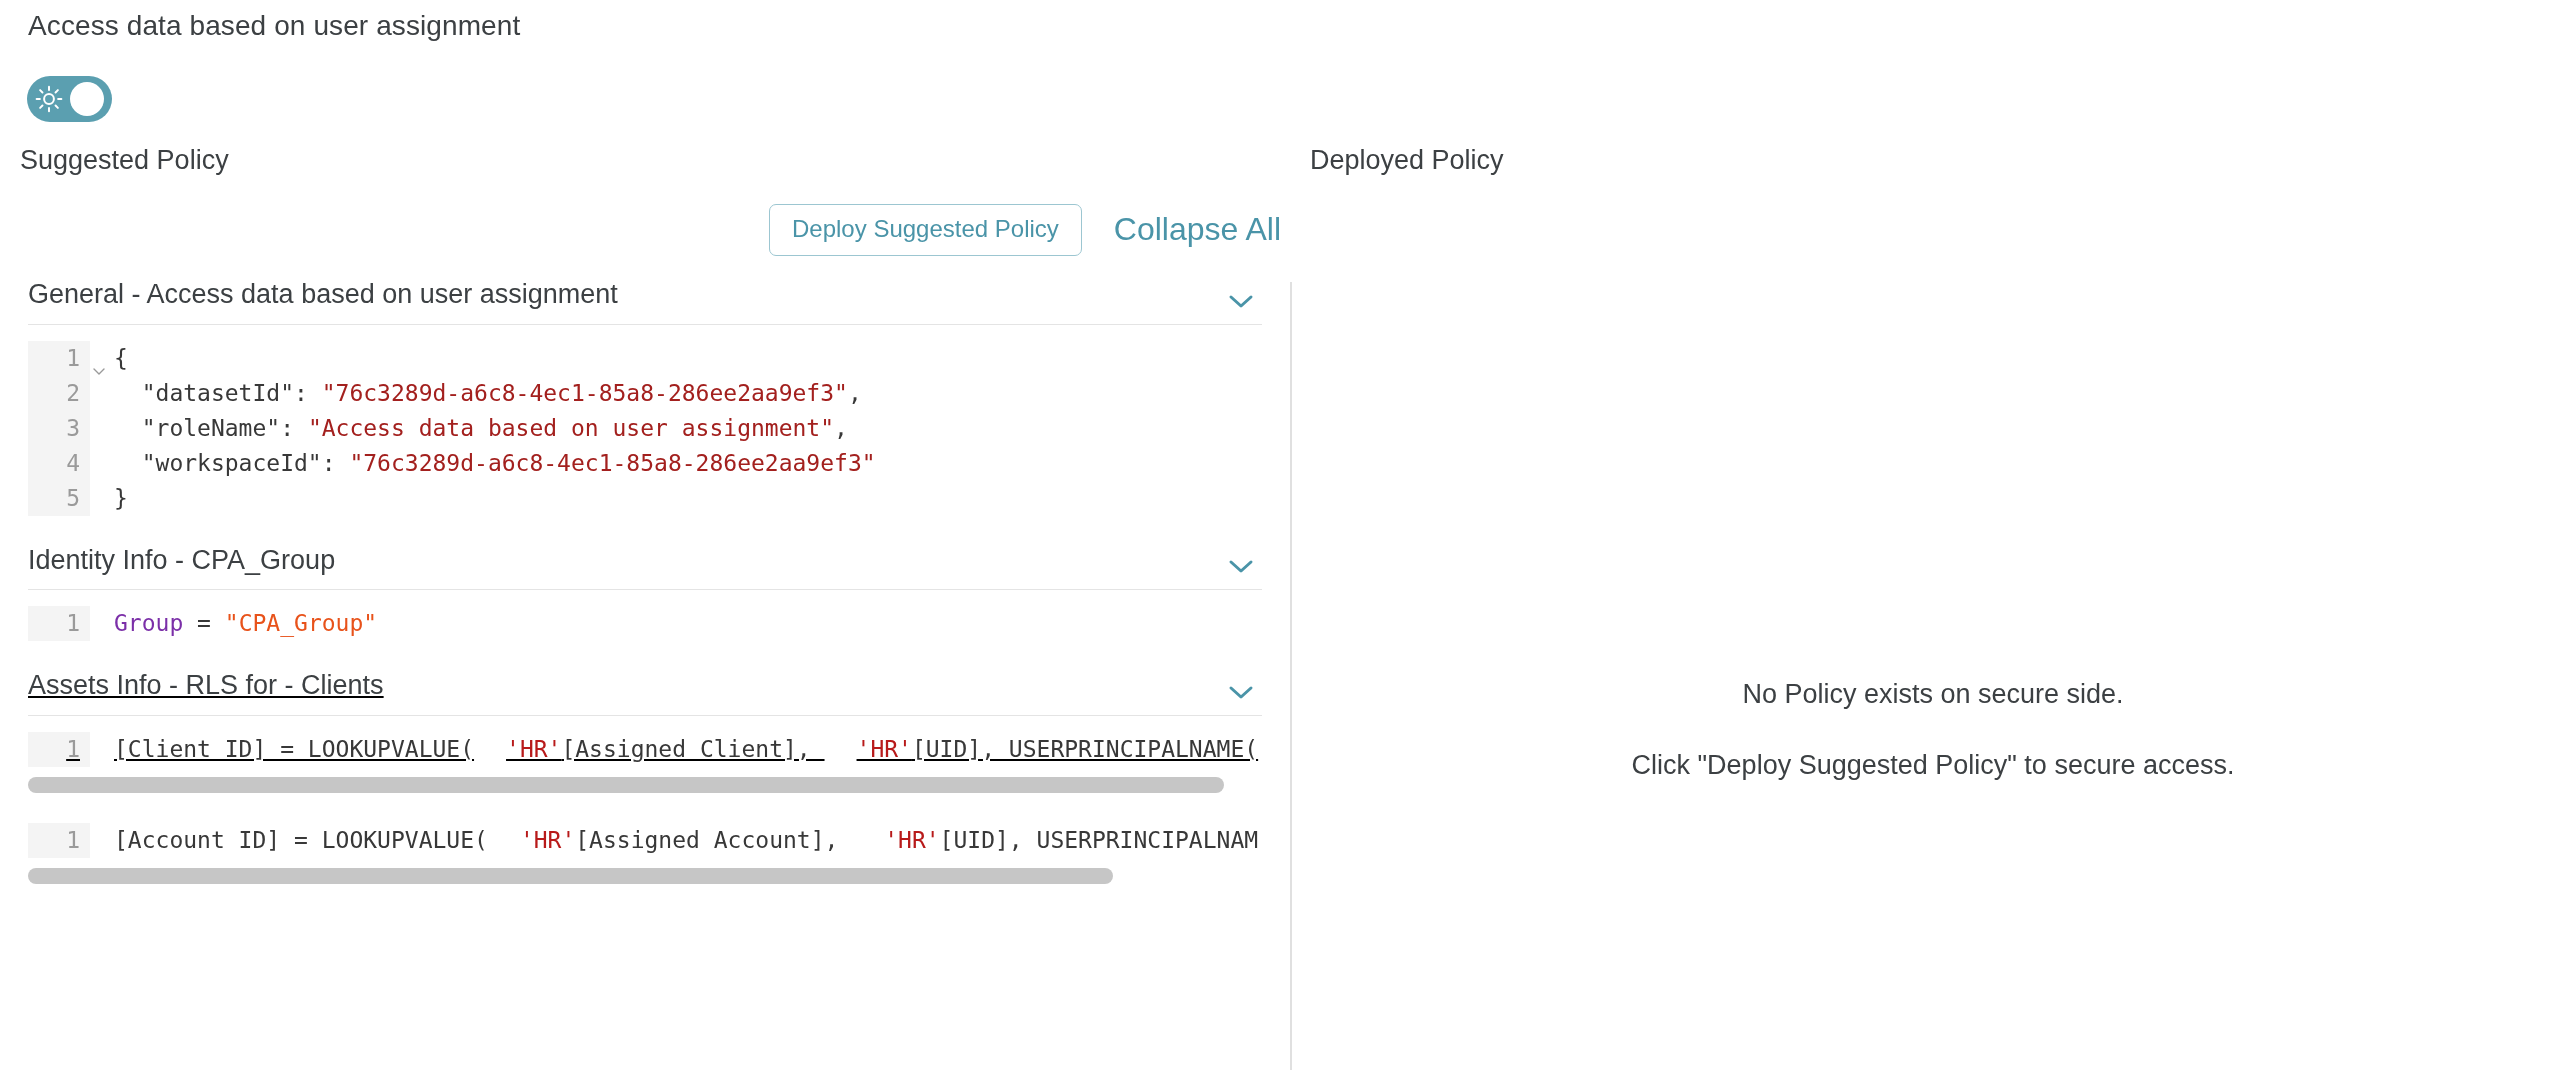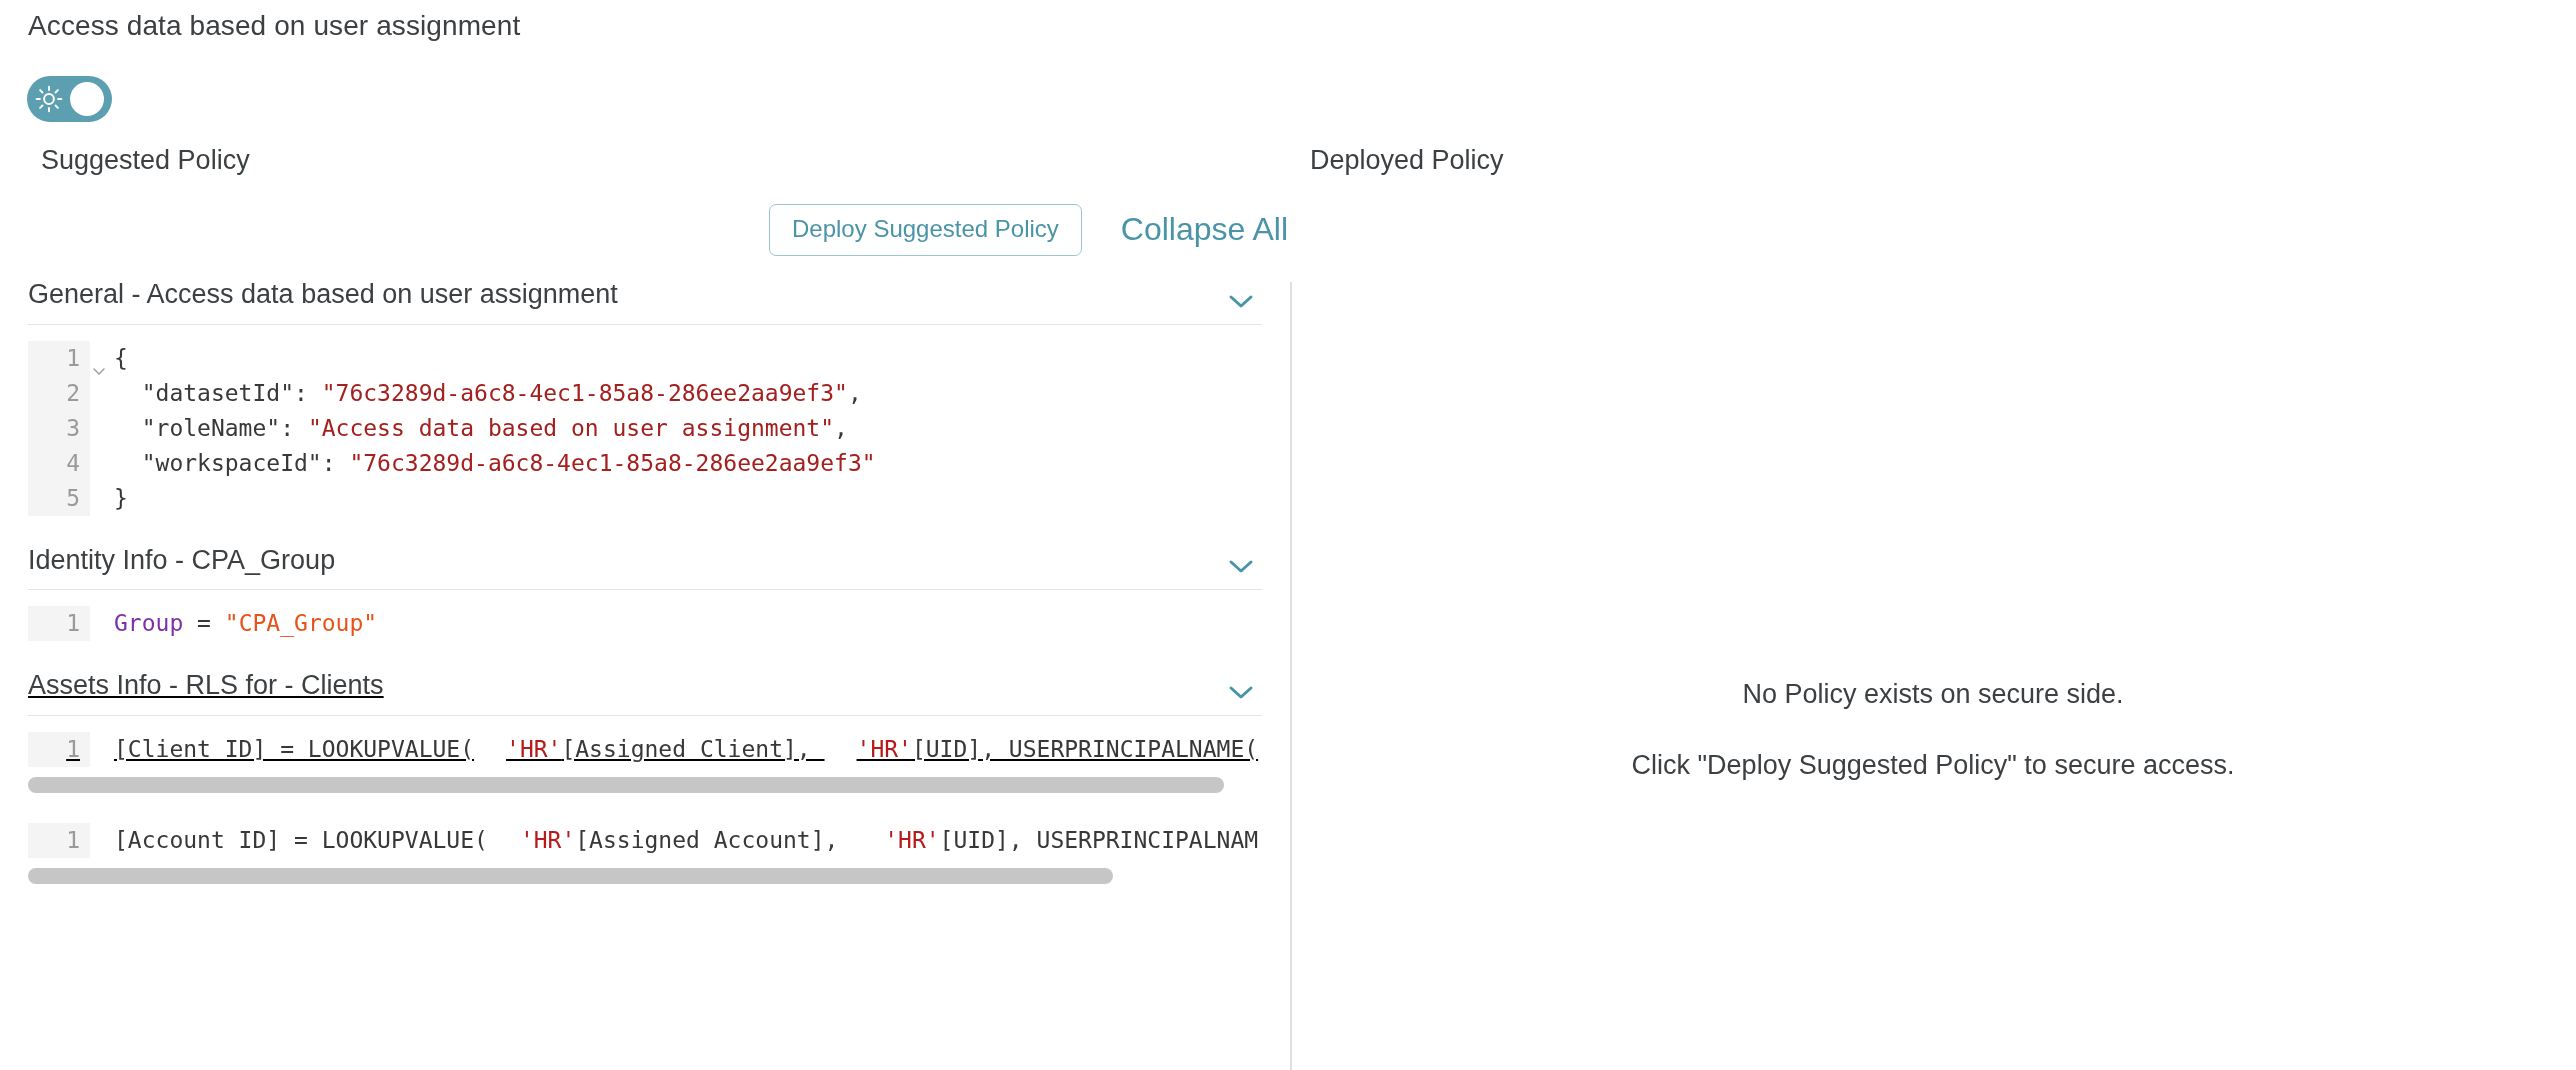--- a/index.html
+++ b/index.html
@@ -56,31 +56,31 @@
     margin-right: 2px;
   }
 
   
   .col-title {
     position: absolute;
     font-size: 27px;
     color: #3c4043;
     white-space: nowrap;
   }
-  .col-title.left  { left: 41px;  top: 145px; }
+  .col-title.left  { left: 20px;  top: 145px; }
   .col-title.right { left: 1310px; top: 145px; }
 
   
   .actions {
     position: absolute;
     left: 769px;
     top: 199px;
     display: flex;
     align-items: center;
-    gap: 25px;
+    gap: 18px;
   }
   .btn-deploy {
     font-family: "Liberation Sans", sans-serif;
     font-size: 24px;
     color: #4a94a8;
     background: #ffffff;
     border: 1px solid #9cc6d1;
     border-radius: 7px;
     padding: 12px 22px 14px 22px;
     line-height: 1;

